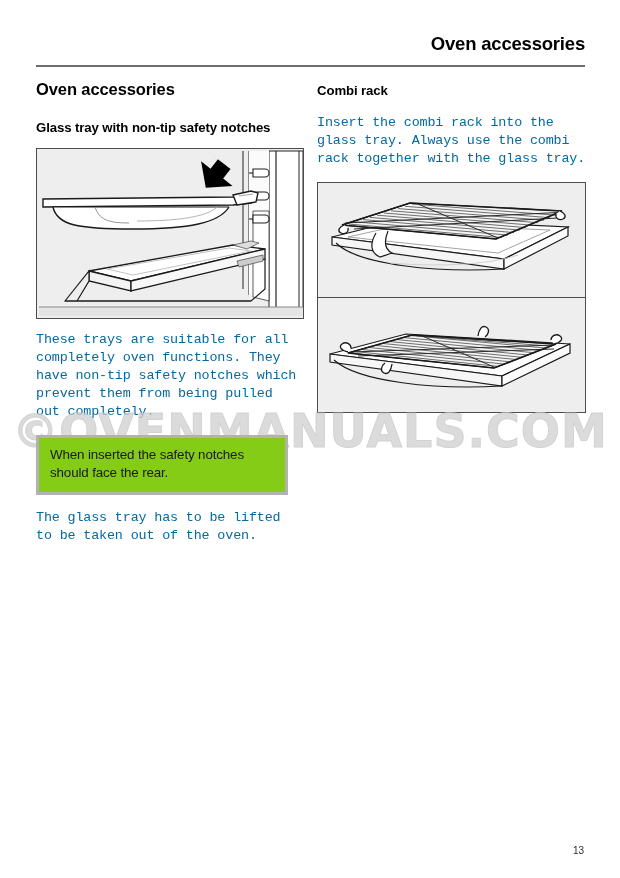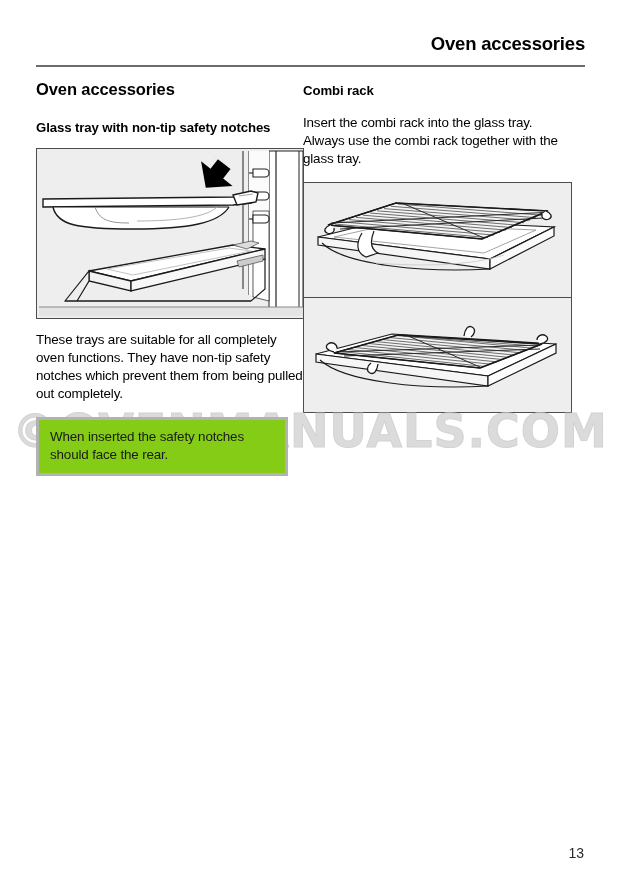--- a/index.html
+++ b/index.html
@@ -62,21 +62,21 @@
 
   
   .col-left {
     position: absolute;
     left: 36px;
     top: 80px;
     width: 268px;
   }
   .col-right {
     position: absolute;
-    left: 303px;
+    left: 317px;
     top: 80px;
     width: 269px;
   }
 
   h1.section-title {
     margin: 0 0 20px 0;
     font-size: 16.5px;
     font-weight: bold;
     letter-spacing: -0.1px;
   }
@@ -89,21 +89,22 @@
   }
   h2.sub-title.rightcol {
     margin: 2px 0 14px 0;
   }
 
   p.body-text {
     margin: 0 0 14px 0;
     font-size: 13.4px;
     line-height: 1.355;
     letter-spacing: -0.15px;
-    color: #000000;
+    color: #0369a1;
+    font-family: Liberation Mono, monospace;
   }
 
   
   .note-box {
     border: 3px solid #b2b2b2;
     background: #84cc16;
     padding: 8px 21px 9px 11px;
     margin: 11px 16px 14px 0;
     position: relative;
     z-index: 6;
@@ -140,21 +141,21 @@
   }
   .figure-panel.first { border-bottom: 1px solid #4d4d4d; }
 
   .fig-svg { display: block; width: 100%; height: 100%; }
 
   
   .page-number {
     position: absolute;
     right: 36px;
     top: 845px;
-    font-size: 14px;
+    font-size: 10px;
     color: #2b2b2b;
   }
 </style>
 </head>
 <body>
 
 <div class="page">
 
   <div class="watermark">©OVENMANUALS.COM</div>
 
@@ -234,20 +235,21 @@
         </g>
       </svg>
     </div>
 
     <p class="body-text">These trays are suitable for all completely oven functions. They have non-tip safety notches which prevent them from being pulled out completely.</p>
 
     <div class="note-box">
       <p>When inserted the safety notches should face the rear.</p>
     </div>
 
+    <p class="body-text">The glass tray has to be lifted to be taken out of the oven.</p>
   </div>
 
   <div class="col-right">
 
     <h2 class="sub-title rightcol">Combi rack</h2>
 
     <p class="body-text">Insert the combi rack into the glass tray. Always use the combi rack together with the glass tray.</p>
 
     <div class="figure-right-wrap">
 

